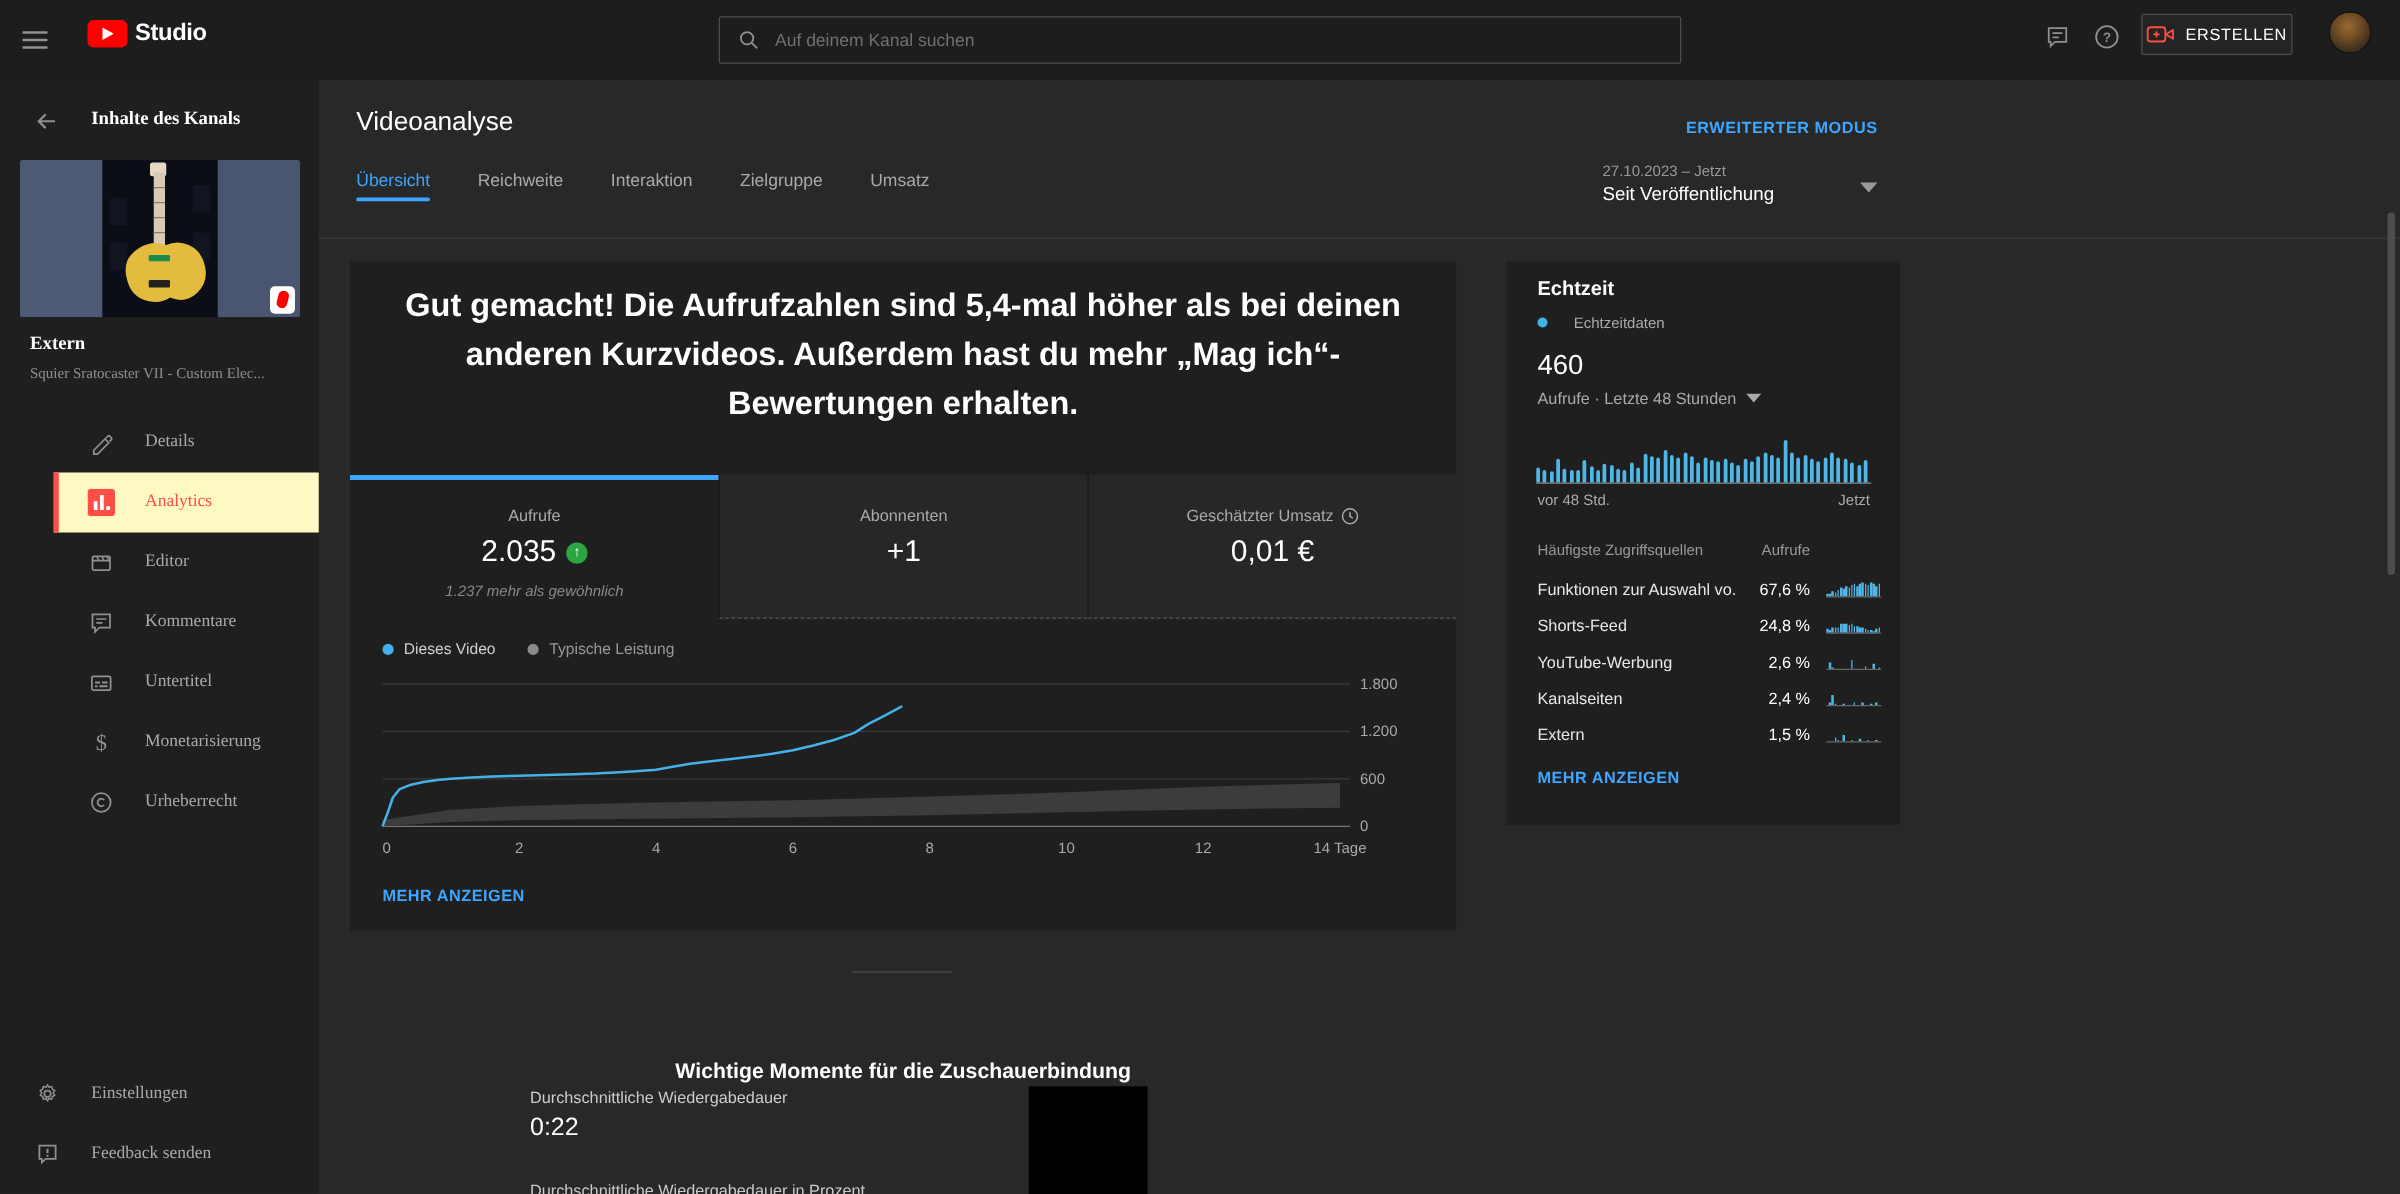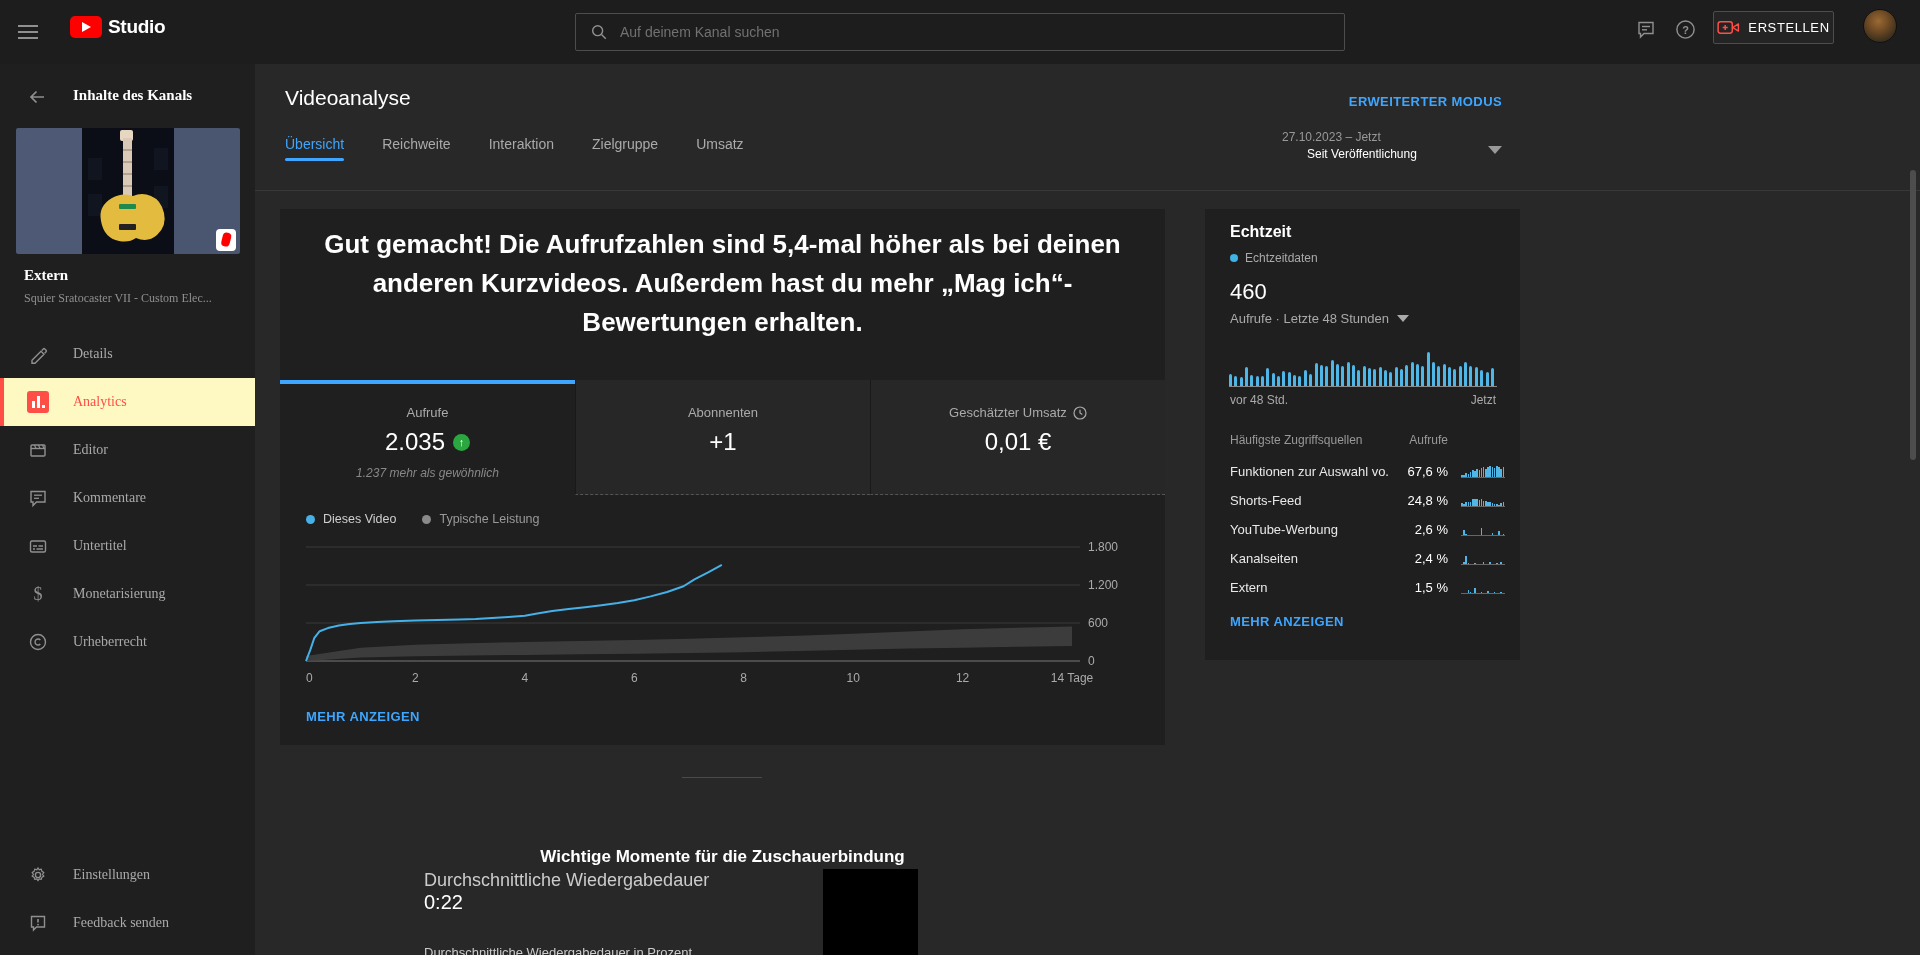--- a/index.html
+++ b/index.html
@@ -35,21 +35,21 @@
   .sidebar { position:absolute; left:0; top:64px; width:255px; height:891px; background:#1f1f1f;font-family:Liberation Serif, serif; }
   .sb-head { position:absolute; left:0; top:18px; width:255px; height:30px; }
   .sb-back { position:absolute; left:24px; top:2px; width:26px; height:26px; cursor:pointer;
     color:#909090; font-size:20px; display:flex; align-items:center; justify-content:center; }
   .sb-title { position:absolute; left:73px; top:5px; color:#fff; font-size:15px; font-weight:700; }
   .thumb { position:absolute; left:16px; top:64px; width:224px; height:126px; border-radius:2px;
     overflow:hidden; cursor:pointer; }
   .v-type { position:absolute; left:24px; top:203px; color:#fff; font-size:15px; font-weight:700; }
   .v-title { position:absolute; left:24px; top:227px; width:210px; color:#8f8f8f; font-size:12px;
     white-space:nowrap; overflow:hidden; }
-  .nav { position:absolute; left:0; top:266px; width:255px; }
+  .nav { position:absolute; left:0; top:266px; width:255px;padding-left:43px; }
   .nav-item { position:relative; height:48px; display:flex; align-items:center; cursor:pointer; }
   .nav-item .nav-icon { position:absolute; left:27px; width:22px; height:22px; display:flex;
     align-items:center; justify-content:center; color:#909090; }
   .nav-item .nav-label { position:absolute; left:73px; color:#aaa; font-size:14px; }
   .nav-item.active { background:#fef9c3; }
   .nav-item.active::before { content:""; position:absolute; left:0; top:0; bottom:0; width:4px; background:#ff4e45; }
   .nav-item.active .nav-label { color:#ff4e45; font-weight:500; }
   .nav-foot { position:absolute; left:0; top:787px; width:255px; }
   .glyph { font-size:18px; line-height:1; }
 
@@ -59,21 +59,21 @@
   .page-title { position:absolute; left:30px; top:22px; color:#fff; font-size:21px; font-weight:500; }
   .tabs { position:absolute; left:30px; top:62px; display:flex; gap:38px; }
   .tab { position:relative; padding:10px 0 19px; color:#aaa; font-size:14px; cursor:pointer; }
   .tab.active { color:#3ea6ff; font-weight:500; }
   .tab.active::after { content:""; position:absolute; left:0; right:0; bottom:10px; height:3px;
     background:#3ea6ff; border-radius:3px; }
   .adv-mode { position:absolute; right:418px; top:30px; color:#3ea6ff; font-size:13px;
     font-weight:700; letter-spacing:0.4px; cursor:pointer; }
   .date-block { position:absolute; left:1027px; top:66px; width:220px; cursor:pointer; }
   .date-range { color:#999; font-size:12px; }
-  .date-label { color:#fff; font-size:12px; margin-top:3px;margin-left:25px; }
+  .date-label { color:#fff; font-size:15px; margin-top:3px; }
   .caret-down { position:absolute; right:0; top:16px; width:0; height:0;
     border-left:7px solid transparent; border-right:7px solid transparent; border-top:8px solid #999; }
 
   
   .card { position:absolute; left:280px; top:209px; width:885px; height:536px; background:#1f1f1f; }
   .headline { margin:16px auto 0; width:810px; text-align:center; color:#fff;
     font-size:26px; line-height:39px; font-weight:700; }
   .metrics { position:absolute; left:0; top:171px; width:885px; height:115px; display:flex; }
   .metric { position:relative; width:295px; height:115px; text-align:center; cursor:pointer;
     background:#272727; border-left:1px solid #191919; border-bottom:1px dashed #555; }
@@ -93,29 +93,29 @@
   #main-chart { position:absolute; left:0; top:328px; }
   .show-more { color:#3ea6ff; font-size:13px; font-weight:700; letter-spacing:0.4px; cursor:pointer; }
   .card .show-more { position:absolute; left:26px; top:500px; }
 
   
   .below { position:absolute; left:280px; top:745px; width:885px; height:210px; }
   .mini-divider { position:absolute; left:402px; top:32px; width:80px; height:1px; background:#4a4a4a; }
   .interest { position:absolute; left:0; top:44px; width:885px; text-align:center; color:#999; font-size:12.5px; }
   .key-moments { position:absolute; left:0; top:102px; width:885px; text-align:center;
     color:#fff; font-size:17px; font-weight:700; }
-  .awd-label { position:absolute; left:144px; top:125px; color:#ccc; font-size:18px;text-align:right; }
+  .awd-label { position:absolute; left:144px; top:125px; color:#ccc; font-size:13px;text-align:right; }
   .awd-value { position:absolute; left:144px; top:146px; color:#fff; font-size:20px; font-weight:500; }
   .awd-pct-label { position:absolute; left:144px; top:200px; color:#ccc; font-size:13px; }
   .player-box { position:absolute; left:543px; top:124px; width:95px; height:120px; background:#000; }
 
   
   .rt-card { position:absolute; left:1205px; top:209px; width:315px; height:451px; background:#1f1f1f; }
   .rt-title { position:absolute; left:25px; top:14px; color:#fff; font-size:16px; font-weight:700; }
-  .rt-live { position:absolute; left:25px; top:42px; display:flex; align-items:center; gap:7px; }
+  .rt-live { position:absolute; left:25px; top:42px; display:flex; align-items:center; gap:21px; }
   .rt-live .dot { width:8px; height:8px; border-radius:50%; background:#3fb2e6; }
   .rt-live .txt { color:#aaa; font-size:12px; }
   .rt-count { position:absolute; left:25px; top:70px; color:#fff; font-size:22px; font-weight:500; }
   .rt-caption { position:absolute; left:25px; top:102px; display:flex; align-items:center; gap:8px; cursor:pointer; }
   .rt-caption .txt { color:#aaa; font-size:13px; }
   .rt-caption .tri { width:0; height:0; border-left:6px solid transparent;
     border-right:6px solid transparent; border-top:7px solid #aaa; }
   .rt-bars { position:absolute; left:24px; top:140px; width:268px; height:38px;
     border-bottom:1px solid #8a8a8a; display:flex; align-items:flex-end; }
   .rt-bars .bar { width:3px; margin-right:2.35px; background:#4fb6e8; border-radius:1.5px 1.5px 0 0; }

